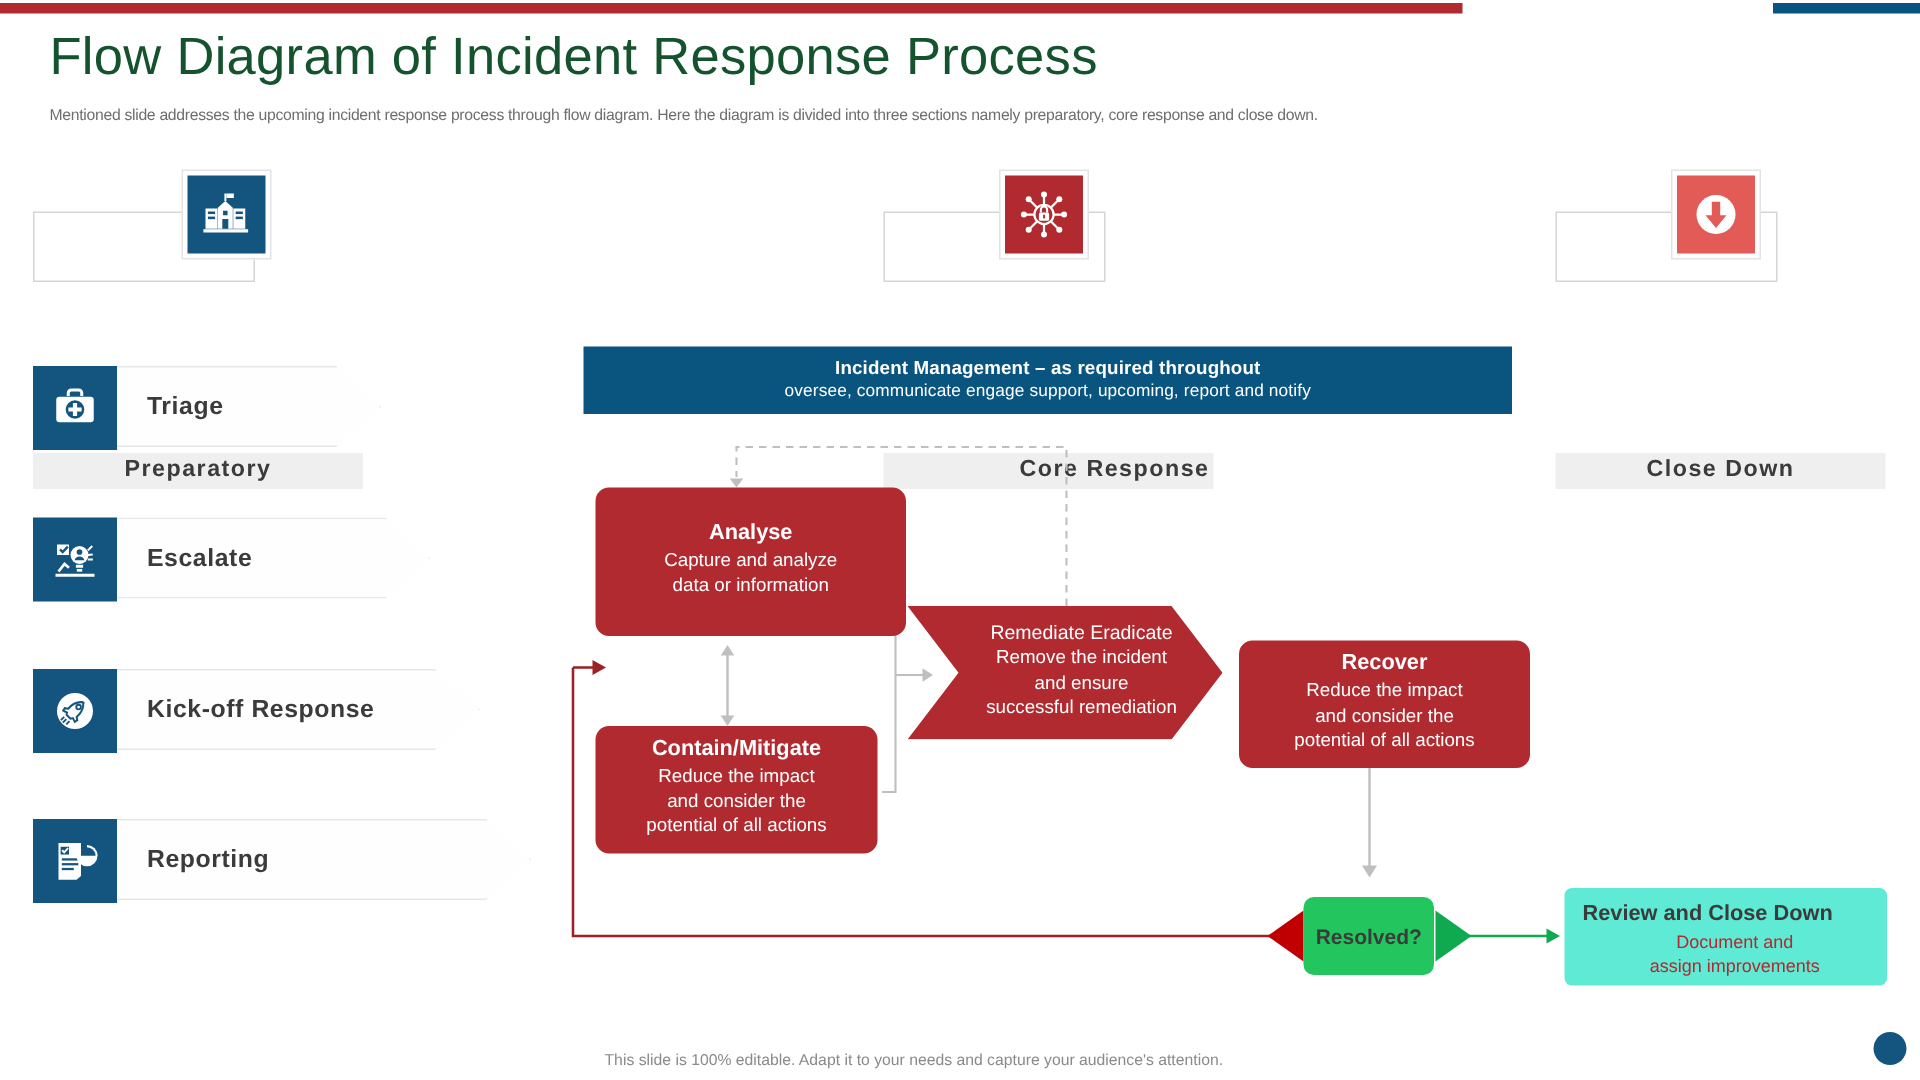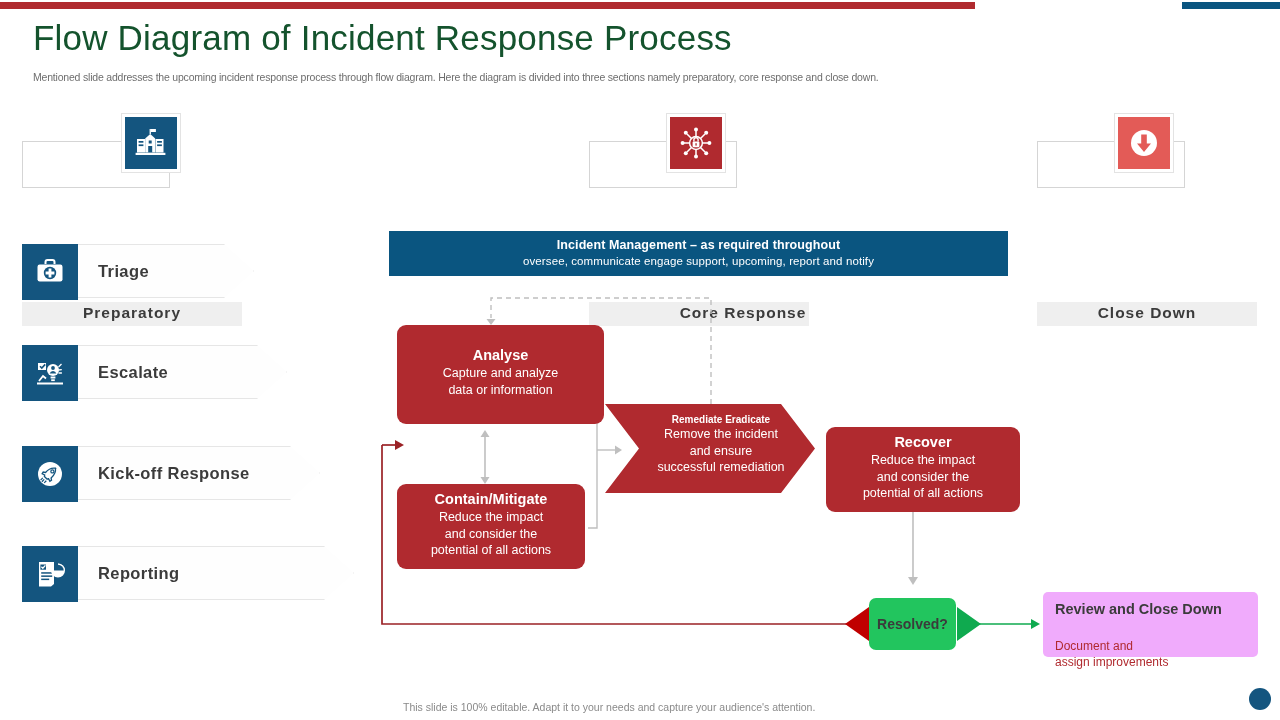--- a/index.html
+++ b/index.html
@@ -44,34 +44,34 @@
   .banner .l1{font-size:12.5px;font-weight:700;margin-top:7px;letter-spacing:.1px;}
   .banner .l2{font-size:11.5px;margin-top:3px;letter-spacing:.1px;}
 
   
   .rbox{position:absolute;background:#b02a2f;border-radius:9px;color:#fff;text-align:center;}
   .rbox .h{font-weight:700;font-size:14.5px;}
   .rbox .d{font-size:12.5px;line-height:16.5px;margin-top:2px;}
 
   .chevbox{position:absolute;background:#b02a2f;color:#fff;text-align:center;
     clip-path:polygon(0 0, calc(100% - 34px) 0, 100% 50%, calc(100% - 34px) 100%, 0 100%, 34px 50%);}
-  .chevbox .h{font-weight:700;font-size:10px;}
+  .chevbox .h{font-weight:400;font-size:13px;}
   .chevbox .d{font-size:12.5px;line-height:16.5px;margin-top:1px;}
 
   .yellow{position:absolute;background:#22c55e;border-radius:7px;color:#3b3b3b;
     display:flex;align-items:center;justify-content:center;font-weight:700;font-size:14px;}
   .tri{position:absolute;width:0;height:0;}
   .tri.left{border-top:17px solid transparent;border-bottom:17px solid transparent;
     border-right:24px solid #c00000;}
   .tri.right{border-top:17px solid transparent;border-bottom:17px solid transparent;
     border-left:24px solid #0faa4f;}
 
-  .pinkbox{position:absolute;background:#f0abfc;border-radius:5px;}
+  .pinkbox{position:absolute;background:#5eead4;border-radius:5px;}
   .pinkbox .h{font-size:14.5px;font-weight:700;color:#3b3b3b;}
-  .pinkbox .d{font-size:12px;color:#b02a2f;line-height:16px;margin-top:21px;}
+  .pinkbox .d{font-size:12px;color:#b02a2f;line-height:16px;margin-top:3px;text-align:center;}
 
   .footer{position:absolute;left:403px;top:701px;font-size:10.5px;color:#8a8a8a;
     white-space:nowrap;}
   .dot{position:absolute;left:1249px;top:688px;width:22px;height:22px;border-radius:50%;
     background:#14557f;}
 </style>
 </head>
 <body>
 
 <div class="topbar">

